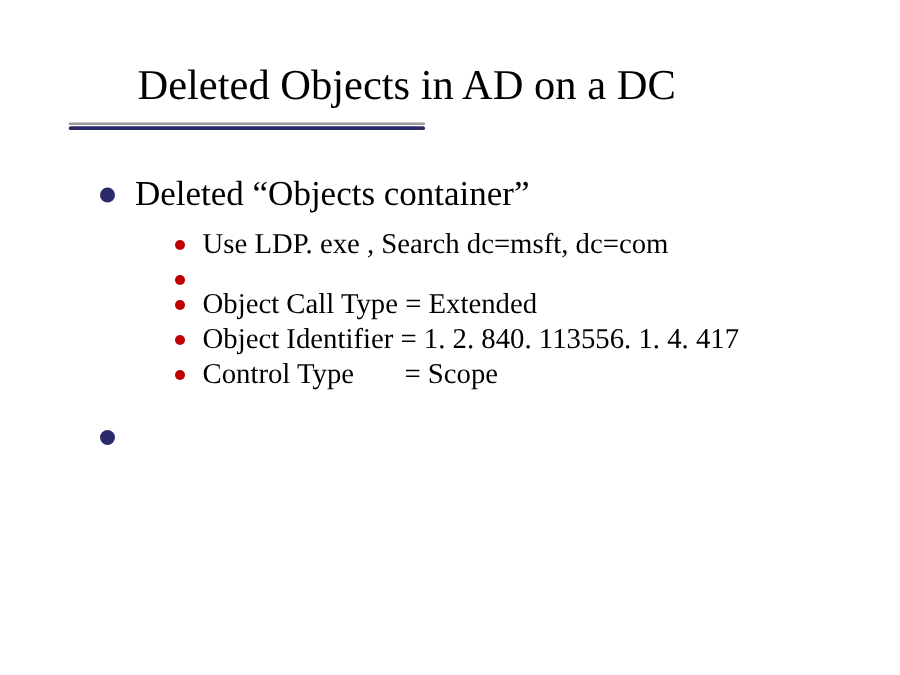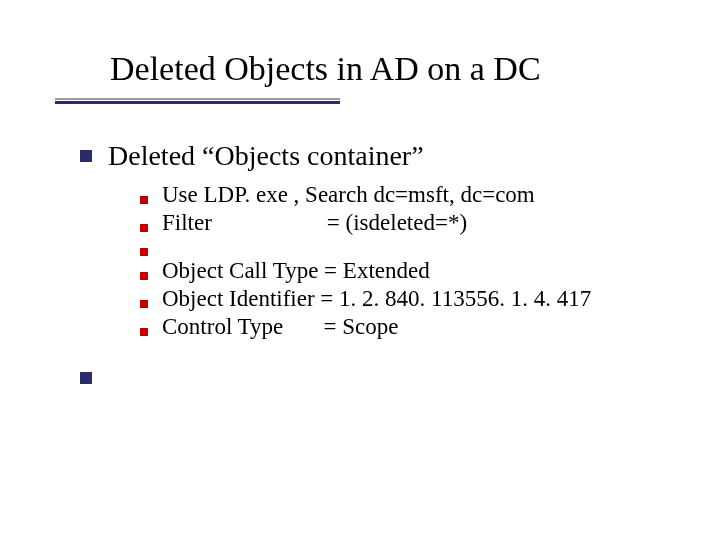--- a/index.html
+++ b/index.html
@@ -1,15 +1,15 @@
 <!DOCTYPE html>
 <html><head>
 <meta charset="utf-8">
 <style>
-  * { margin: 0; padding: 0; box-sizing: border-box; }
+  * { margin: 0; padding: 0; box-sizing: border-box; border-radius: 11px; }
   body {
     width: 720px;
     height: 540px;
     background: #ffffff;
     font-family: "Times New Roman", Times, serif;
     color: #000000;
     position: relative;
     overflow: hidden;
   }
   .slide {
@@ -69,21 +69,21 @@
   }
   .lvl1 .text {
     font-size: 28px;
   }
   .sublist {
     padding-left: 60px;
     margin-bottom: 22px;
   }
   .lvl2 {
     display: flex;
-    align-items: center;
+    align-items: flex-start;
     margin-bottom: 2px;
   }
   .lvl2 .bullet {
     width: 8px;
     height: 8px;
     background: #c00000;
     margin-top: 10px;
     margin-right: 14px;
     flex-shrink: 0;
   }
@@ -113,24 +113,20 @@
       <div class="text">Deleted “Objects container”</div>
     </div>
 
     <div class="sublist">
       <div class="lvl2">
         <div class="bullet"></div>
         <div class="text">Use LDP. exe , Search dc=msft, dc=com</div>
       </div>
       <div class="lvl2">
         <div class="bullet"></div>
-        <div class="text">Filter                    = (isdeleted=*)</div>
-      </div>
-      <div class="lvl2">
-        <div class="bullet"></div>
       </div>
       <div class="lvl2">
         <div class="bullet"></div>
         <div class="text">Object Call Type = Extended</div>
       </div>
       <div class="lvl2">
         <div class="bullet"></div>
         <div class="text">Object Identifier = 1. 2. 840. 113556. 1. 4. 417</div>
       </div>
       <div class="lvl2">

